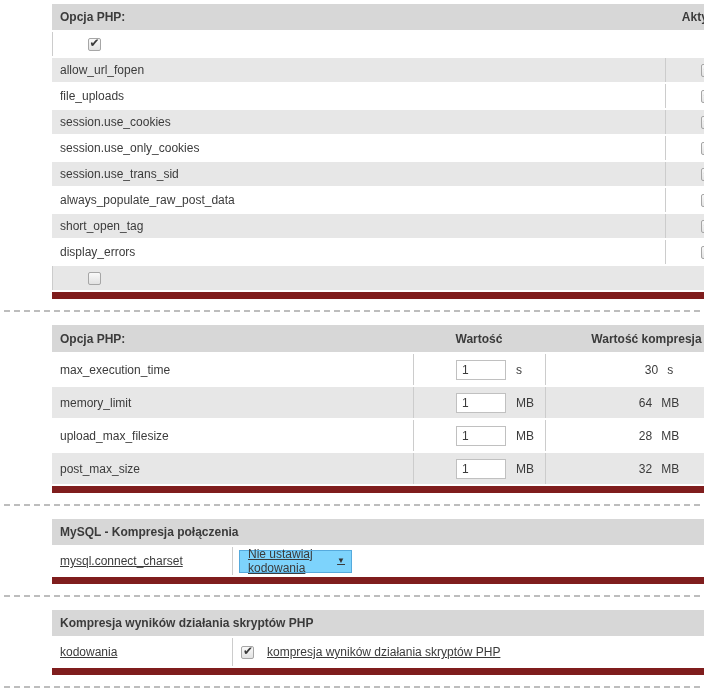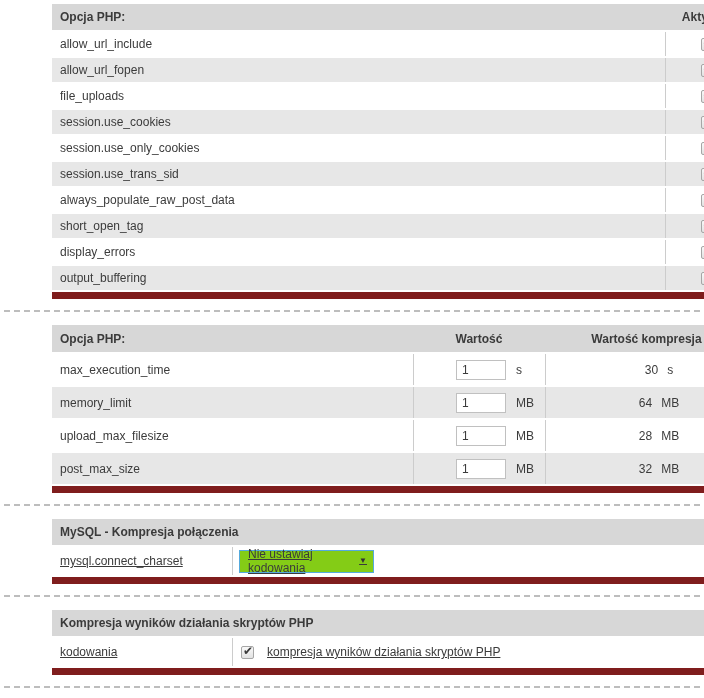--- a/index.html
+++ b/index.html
@@ -34,21 +34,21 @@
     padding: 0 0 0 5px; font-family: "Liberation Sans", sans-serif; font-size: 12px; color: #3b3b3b;
   }
   .unit { margin-left: 10px; }
 
   
   .t3 .trow { height: 28px; background: #ffffff; text-decoration: underline; }
   .t3 .td-name { width: 180px; display: flex; align-items: center; padding-left: 8px; }
   .t3 .td-ctrl { flex: 1; border-left: 1px solid #cccccc; display: flex; align-items: center; padding-left: 6px; }
 
   .selectbox {
-    width: 135px; height: 23px; border: 1px solid #55aadd; background: #84cc16;
+    width: 113px; height: 23px; border: 1px solid #55aadd; background: #7dd3fc;
     display: flex; align-items: center; justify-content: space-between;
     padding: 0 6px 0 8px; cursor: pointer;
   }
   .selectbox .arrow { font-size: 8px; color: #333333; line-height: 1; }
 
   .cb {
     appearance: none; -webkit-appearance: none; width: 13px; height: 13px; margin: 0;
     border: 1px solid #a6a6a6; border-radius: 2px;
     background: linear-gradient(#f9f9f9, #e2e2e2);
     position: relative; cursor: pointer; flex: 0 0 auto;
@@ -71,21 +71,20 @@
 <body>
 
 <div class="page">
 
   <div class="tbl t1">
     <div class="thead">
       <div class="th-left">Opcja PHP:</div>
       <div class="th-right">Aktywna</div>
     </div>
     <div class="trow">
-      <div class="td-left">allow_url_include</div>
       <div class="td-right">
           <input type="checkbox" class="cb" checked="" style="">
         </div>
     </div>
     <div class="trow">
       <div class="td-left">allow_url_fopen</div>
       <div class="td-right">
           <input type="checkbox" class="cb" checked="" style="">
         </div>
     </div>
@@ -125,21 +124,20 @@
           <input type="checkbox" class="cb" checked="" style="">
         </div>
     </div>
     <div class="trow">
       <div class="td-left">display_errors</div>
       <div class="td-right">
           <input type="checkbox" class="cb" style="">
         </div>
     </div>
     <div class="trow">
-      <div class="td-left">output_buffering</div>
       <div class="td-right">
           <input type="checkbox" class="cb" style="">
         </div>
     </div>
   </div>
 
   <hr class="dashed">
 
   <div class="tbl t2">
     <div class="thead">

